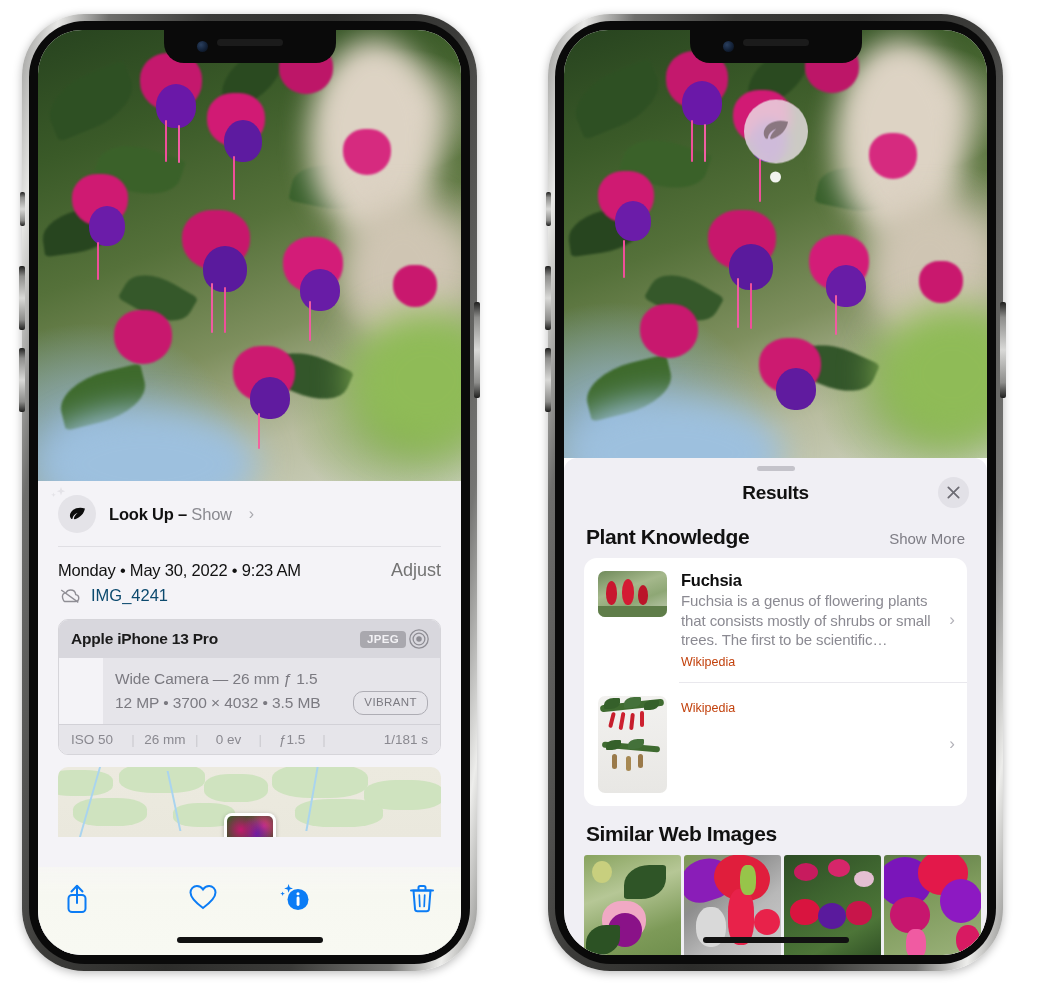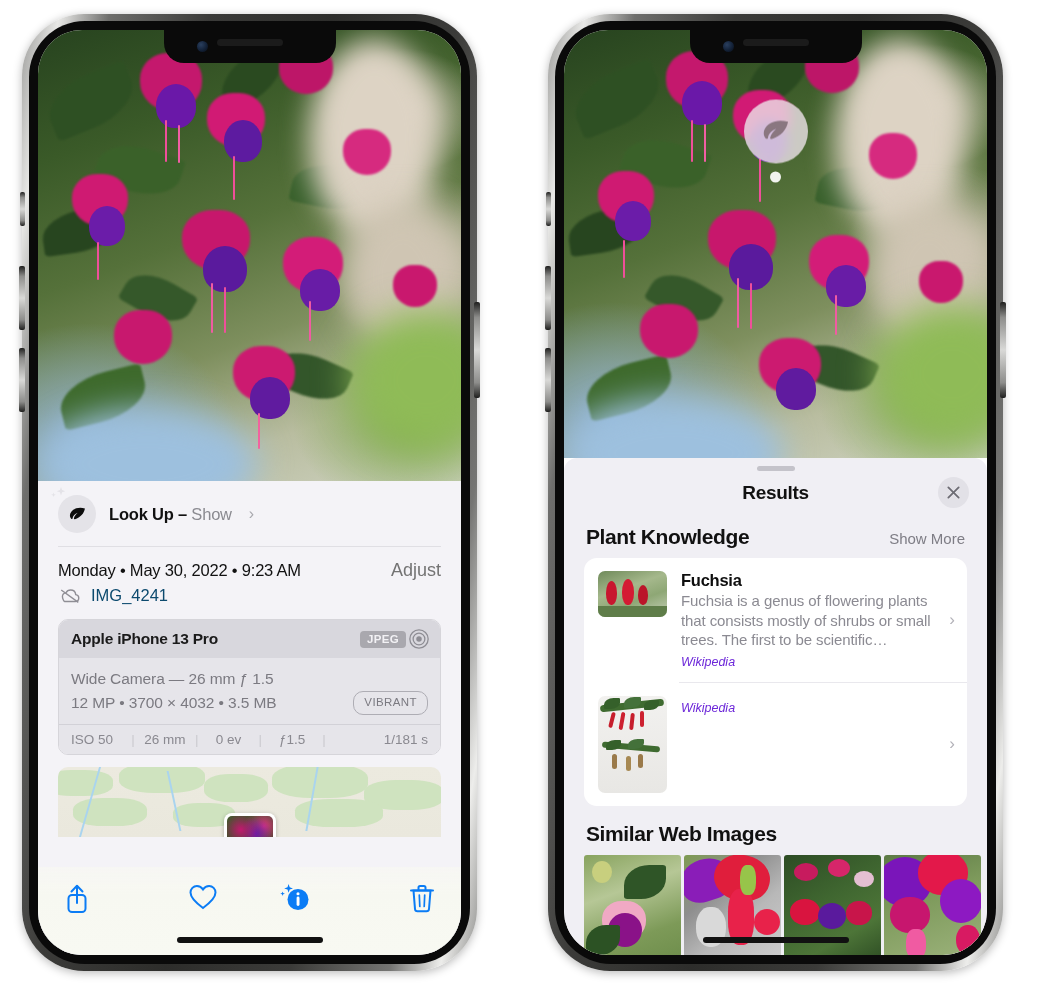--- a/index.html
+++ b/index.html
@@ -128,21 +128,21 @@
     background: #d8d7dd; display: flex; align-items: center;
     padding: 8px 10px 8px 12px; gap: 2px;
   }
   .exif-device { font-size: 15.5px; font-weight: 700; color: #1a1a1a; letter-spacing: -.2px; }
   .jpeg-badge {
     margin-left: auto; background: #a9a8ae; color: #f2f1f4;
     font-size: 11.5px; font-weight: 700; letter-spacing: .3px;
     padding: 2.5px 7px; border-radius: 4px;
   }
   .lens-icon { width: 22px; height: 22px; }
-  .exif-body { background: #e6e5ea; padding: 9px 12px 9px 12px; }
+  .exif-body { background: #e6e5ea; padding: 9px 12px 9px 12px; margin-left: 44px; }
   .exif-line { font-size: 15.5px; color: #7b7a81; letter-spacing: -.1px; line-height: 1.55; }
   .exif-line2 { display: flex; align-items: center; }
   .vibrant {
     margin-left: auto; font-size: 11.5px; color: #7b7a81; letter-spacing: .4px;
     border: 1px solid #aeadb4; border-radius: 10px; padding: 2px 10px;
   }
   .exif-foot {
     background: #e6e5ea; border-top: 1px solid #d2d1d7;
     display: flex; align-items: center; padding: 7px 12px;
     font-size: 13.5px; color: #8a8990;
@@ -216,21 +216,21 @@
   .krow { display: flex; padding: 13px 12px 13px 14px; gap: 14px; align-items: flex-start; }
   .kthumb { border-radius: 7px; flex: none; overflow: hidden; position: relative; }
   .kthumb.wide { width: 69px; height: 46px; }
   .kthumb.tall { width: 69px; height: 97px; }
   .kbody { flex: 1; min-width: 0; }
   .ktitle { font-size: 16.5px; font-weight: 700; color: #0e0e0e; letter-spacing: -.25px; }
   .kdesc {
     font-size: 15px; color: #8b8a92; line-height: 1.31; margin-top: 1px;
     letter-spacing: -.1px;
   }
-  .ksrc { font-size: 12.5px; color: #6d28d9; margin-top: 5px; font-style: italic; }
+  .ksrc { font-size: 12.5px; color: #c2410c; margin-top: 5px; }
   .kchev { align-self: center; color: #b3b2b9; font-size: 17px; padding-left: 4px; }
   .kdiv { height: 1px; background: #e9e8ed; margin-left: 95px; }
 
   .web-title { font-size: 21px; font-weight: 700; color: #111;
                letter-spacing: -.4px; padding: 16px 22px 9px 22px; }
   .web-strip { display: flex; gap: 3px; padding: 0 20px; }
   .web-img { width: 97px; height: 110px; border-radius: 3px; overflow: hidden;
              position: relative; flex: none; }
 </style>
 </head>

